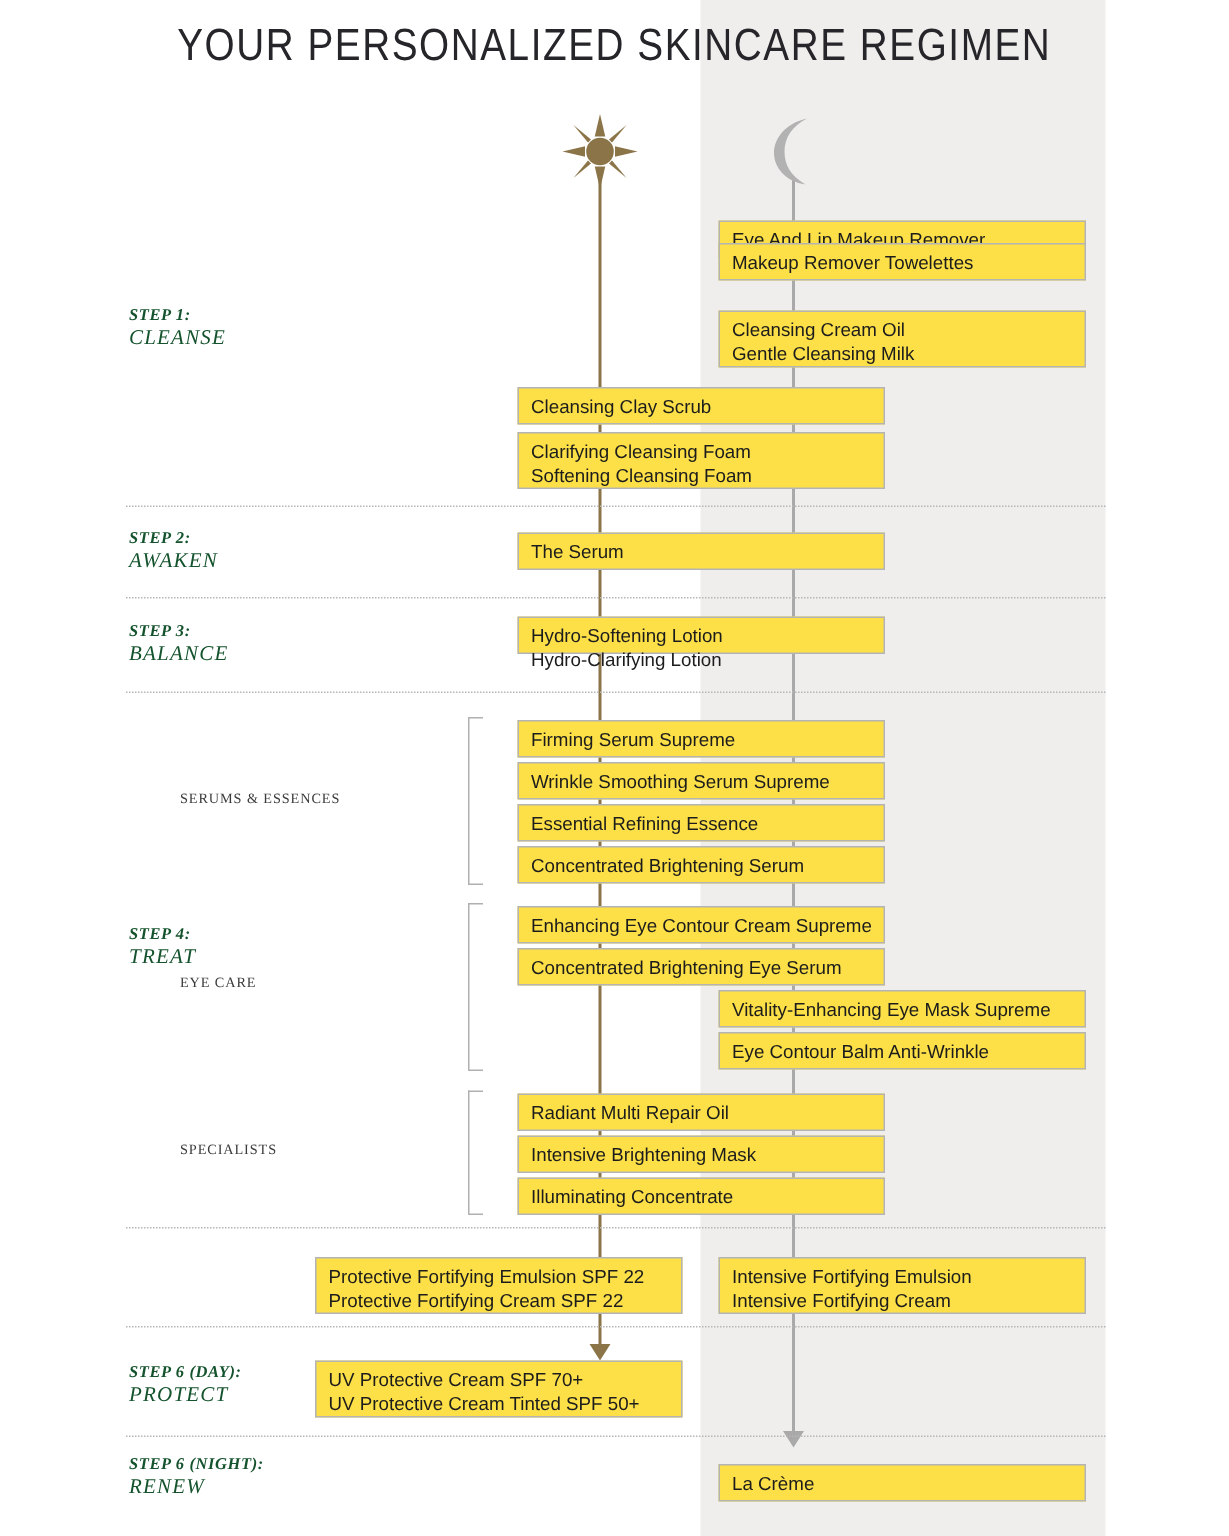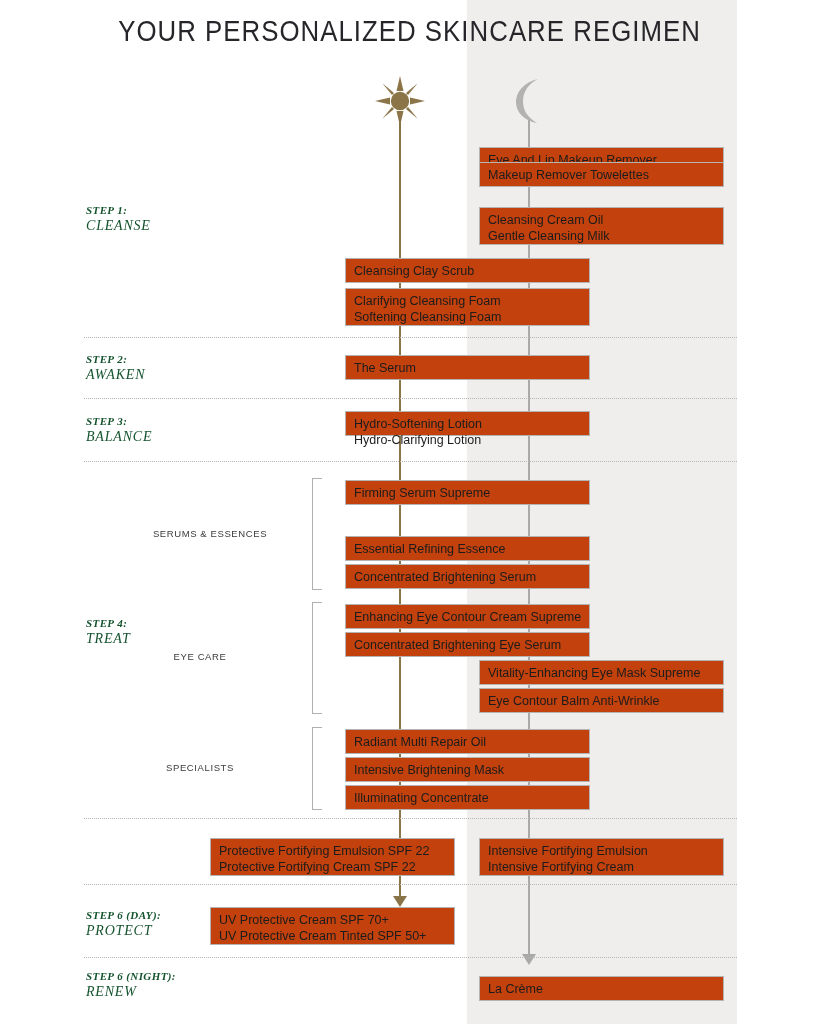--- a/index.html
+++ b/index.html
@@ -63,33 +63,33 @@
     display:block;font-size:11px;font-style:italic;font-weight:700;
     letter-spacing:.4px;margin-bottom:3px;
   }
   .step-label .name{
     display:block;font-size:14px;font-style:italic;letter-spacing:.8px;
   }
 
   
   .group-label{
     position:absolute;
-    font-family:Liberation Sans, sans-serif;
+    font-family:Liberation Serif, serif;
     font-size:9.5px;letter-spacing:.6px;color:#3a3a3a;
-    text-align:center;white-space:nowrap;
+    text-align:left;white-space:nowrap;
   }
   .bracket{
     position:absolute;width:9px;
     border:1px solid #b0b0b0;border-right:none;
   }
 
   
   .box{
     position:absolute;box-sizing:border-box;
-    background:#c2410c;border:1px solid #b4b4b4;
+    background:#fde047;border:1px solid #b4b4b4;
     font-family:"Liberation Sans", sans-serif;
     font-size:12.5px;color:#1c1c1c;
     padding:4px 0 4px 8px;
     line-height:1.28;
   }
   .box .ln{display:block;white-space:nowrap;}
 </style>
 </head>
 <body>
 
@@ -187,20 +187,23 @@
   </div>
 
   <div class="box" style="left:345px;top:411px;width:245px;height:25px">
     <span class="ln">Hydro-Softening Lotion</span>
     <span class="ln">Hydro-Clarifying Lotion</span>
   </div>
 
   <div class="box" style="left:345px;top:480px;width:245px;height:25px">
     <span class="ln">Firming Serum Supreme</span>
   </div>
+  <div class="box" style="left:345px;top:508px;width:245px;height:25px">
+    <span class="ln">Wrinkle Smoothing Serum Supreme</span>
+  </div>
   <div class="box" style="left:345px;top:536px;width:245px;height:25px">
     <span class="ln">Essential Refining Essence</span>
   </div>
   <div class="box" style="left:345px;top:564px;width:245px;height:25px">
     <span class="ln">Concentrated Brightening Serum</span>
   </div>
 
   <div class="box" style="left:345px;top:604px;width:245px;height:25px">
     <span class="ln">Enhancing Eye Contour Cream Supreme</span>
   </div>

